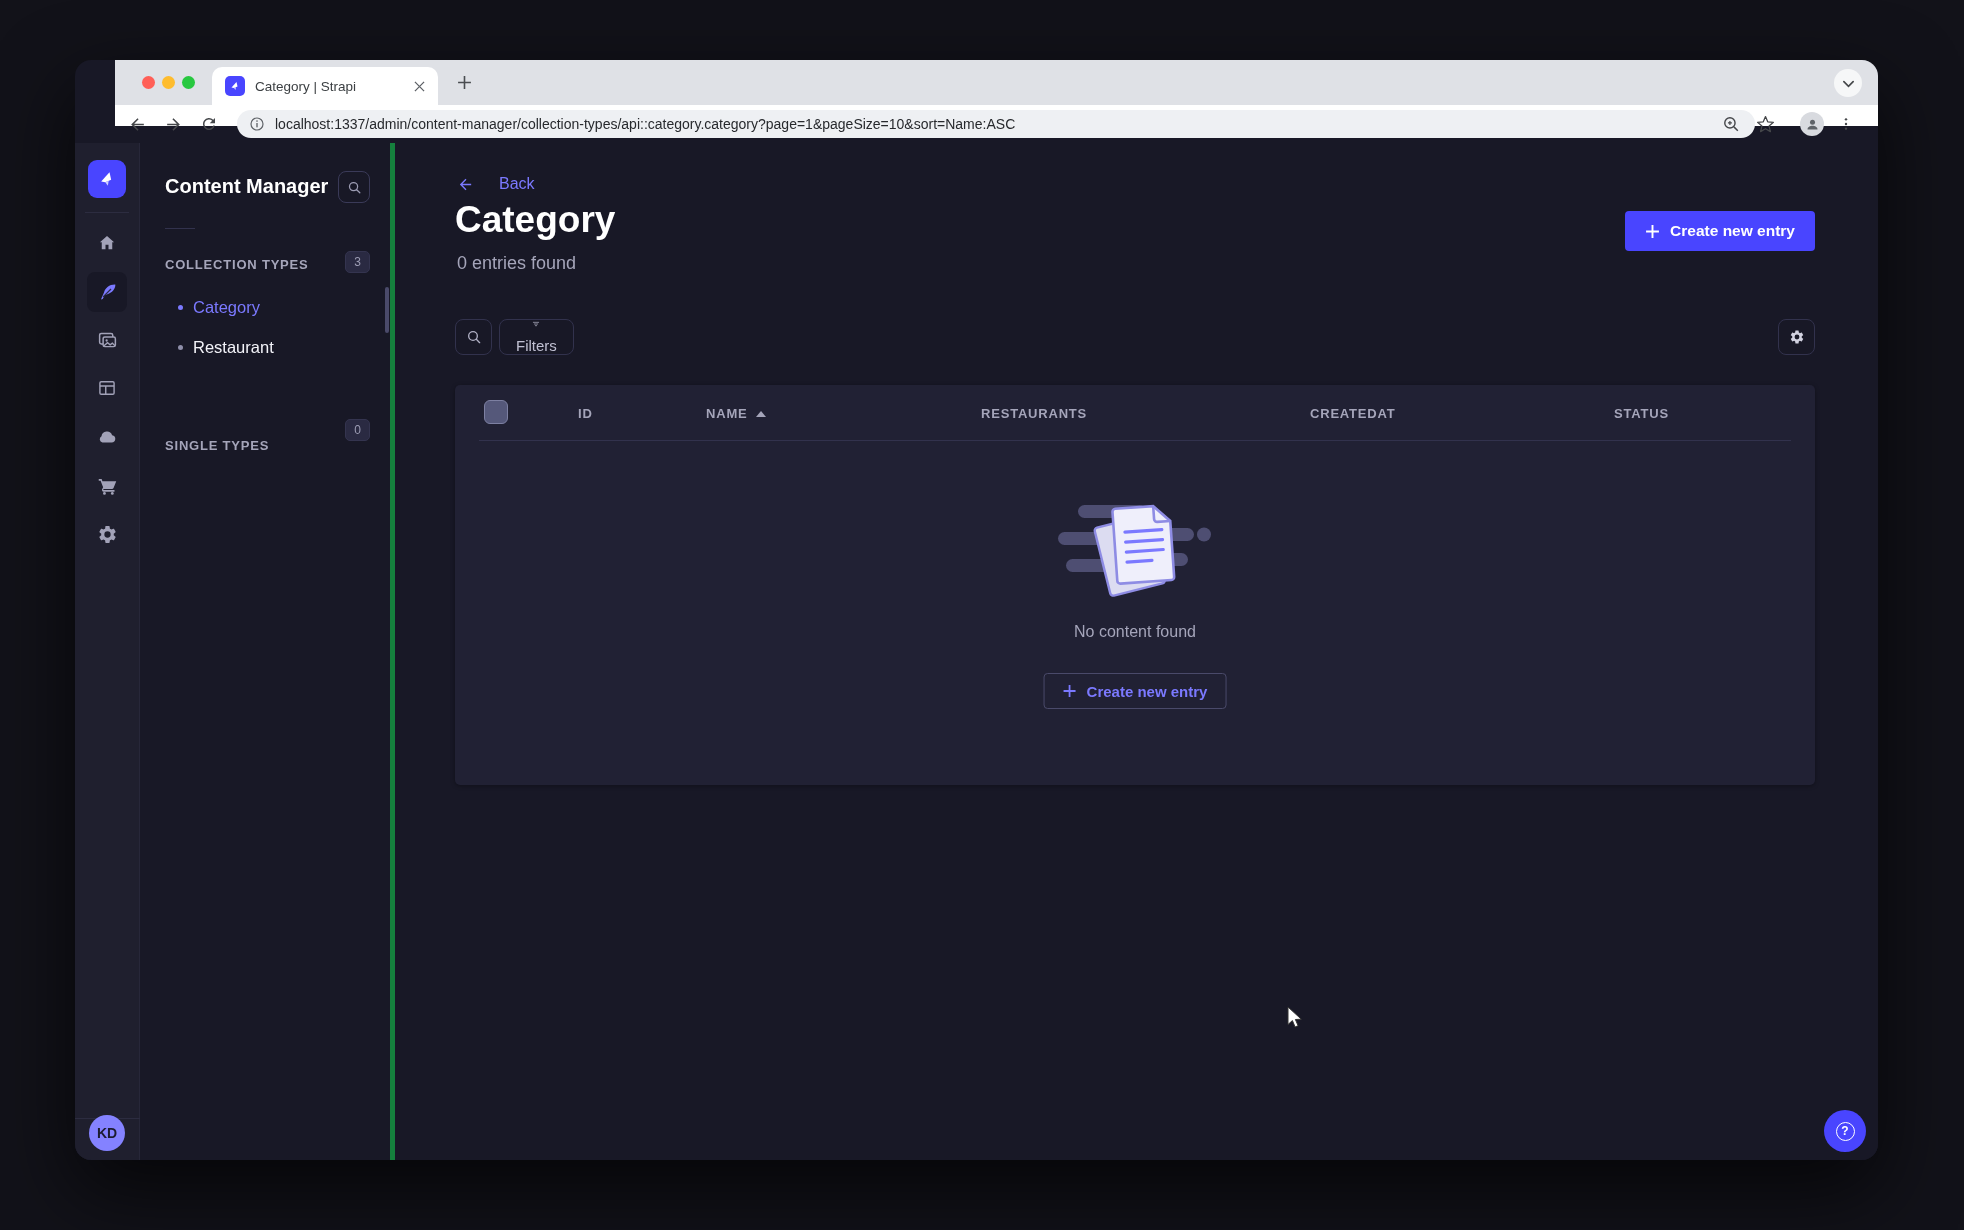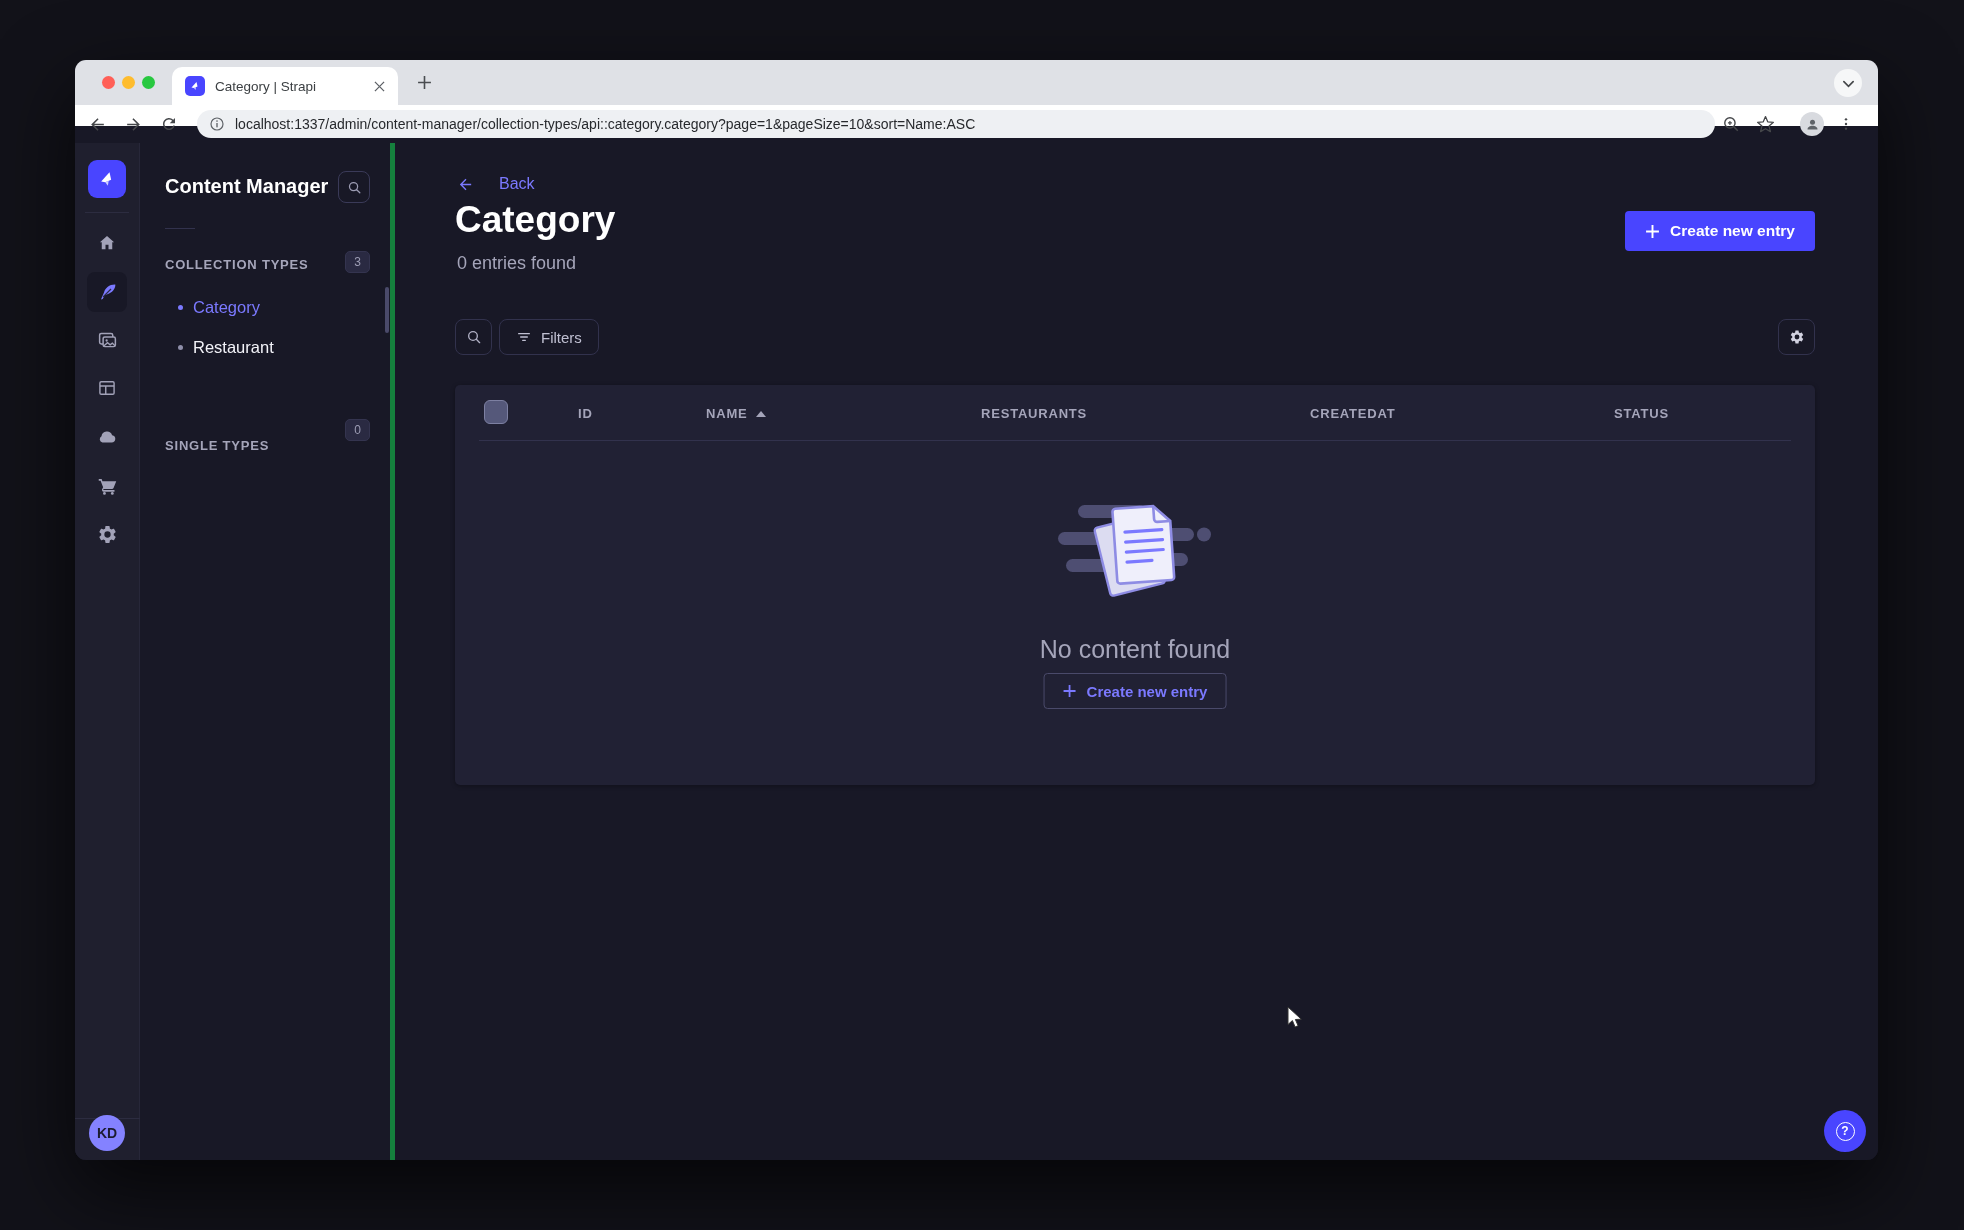--- a/index.html
+++ b/index.html
@@ -2,22 +2,22 @@
 <html><head>
 <meta charset="utf-8">
 <style>
   * { margin:0; padding:0; box-sizing:border-box; }
   html,body { width:1964px; height:1230px; background:#0e0e14; overflow:hidden; }
   body { font-family:"Liberation Sans", sans-serif; }
   .desktop { position:relative; width:1964px; height:1230px; background:#121219; }
 
   
   .window { position:absolute; left:75px; top:60px; width:1803px; height:1100px;
-            border-radius:11px; overflow:hidden; background:#181826;
-            box-shadow:0 30px 80px rgba(0,0,0,.7); }
+            border-radius:16px; overflow:hidden; background:#181826;
+            box-shadow:0 30px 80px rgba(0,0,0,.7);padding-left:40px; }
 
   
   .tabstrip { position:relative; height:45px; background:#dfe1e6; }
   .traffic { position:absolute; top:16px; width:13px; height:13px; border-radius:50%; }
   .t-red { left:27px; background:#ff5f57; }
   .t-yellow { left:47px; background:#febc2e; }
   .t-green { left:67px; background:#28c840; }
   .tab { position:absolute; left:97px; top:7px; width:226px; height:38px; background:#ffffff;
          border-radius:10px 10px 0 0; display:flex; align-items:center; }
   .favicon { width:20px; height:20px; border-radius:5px; background:#4945ff; margin-left:13px;
@@ -77,35 +77,35 @@
                color:#7b79ff; font-size:16px; }
   .page-title { position:absolute; left:60px; top:56px; font-size:37px; font-weight:bold; color:#ffffff; }
   .page-subtitle { position:absolute; left:62px; top:110px; font-size:18px; color:#a5a5ba; }
   .btn-primary { position:absolute; right:63px; top:68px; height:40px; padding:0 20px; border-radius:4px;
                  background:#4945ff; color:#ffffff; font-size:15.5px; font-weight:bold;
                  display:flex; align-items:center; gap:10px; }
   .icon-btn { position:absolute; width:37px; height:36px; border-radius:8px; border:1px solid #32324d;
               display:flex; align-items:center; justify-content:center; }
   .filters-btn { position:absolute; left:104px; top:176px; height:36px; padding:0 16px; border-radius:8px;
                  border:1px solid #32324d; display:flex; align-items:center; gap:9px;
-                 color:#c0c0d2; font-size:15px; }
+                 color:#c0c0d2; font-size:15px;flex-direction:column; }
 
   .table-card { position:absolute; left:60px; right:63px; top:242px; height:400px; background:#212134;
                 border-radius:5px; box-shadow:0 1px 4px rgba(3,3,5,.35); }
   .hdr-checkbox { position:absolute; left:29px; top:15px; width:24px; height:24px; border-radius:6px;
                   background:#55587a; border:1px solid #7d80a2; }
   .col-label { position:absolute; top:21px; font-size:13px; font-weight:bold; letter-spacing:.8px; color:#a5a5ba;
                display:flex; align-items:center; gap:9px; }
   .sort-caret { width:0; height:0; border-left:5px solid transparent; border-right:5px solid transparent;
                 border-bottom:6px solid #a5a5ba; }
   .hdr-divider { position:absolute; left:24px; right:24px; top:55px; height:1px; background:#32324d; }
 
   .empty-wrap { position:absolute; left:0; right:0; top:110px; text-align:center; }
   .empty-illu { display:inline-block; }
-  .empty-msg { position:absolute; left:0; right:0; top:140px; font-size:25px; color:#a5a5ba; }
+  .empty-msg { position:absolute; left:0; right:0; top:128px; font-size:16px; color:#a5a5ba; }
   .btn-ghost { position:absolute; left:50%; transform:translateX(-50%); top:178px; height:36px; padding:0 18px;
                border-radius:4px; border:1px solid #4a4a6a; background:transparent;
                color:#7b79ff; font-size:15px; font-weight:bold; display:flex; align-items:center; gap:10px; }
 
   .help-fab { position:absolute; right:12px; bottom:8px; width:42px; height:42px; border-radius:50%;
               background:#4945ff; display:flex; align-items:center; justify-content:center; }
   .help-ring { width:19px; height:19px; border:1.8px solid #ffffff; border-radius:50%;
                display:flex; align-items:center; justify-content:center;
                color:#ffffff; font-size:12px; font-weight:bold; }
 

